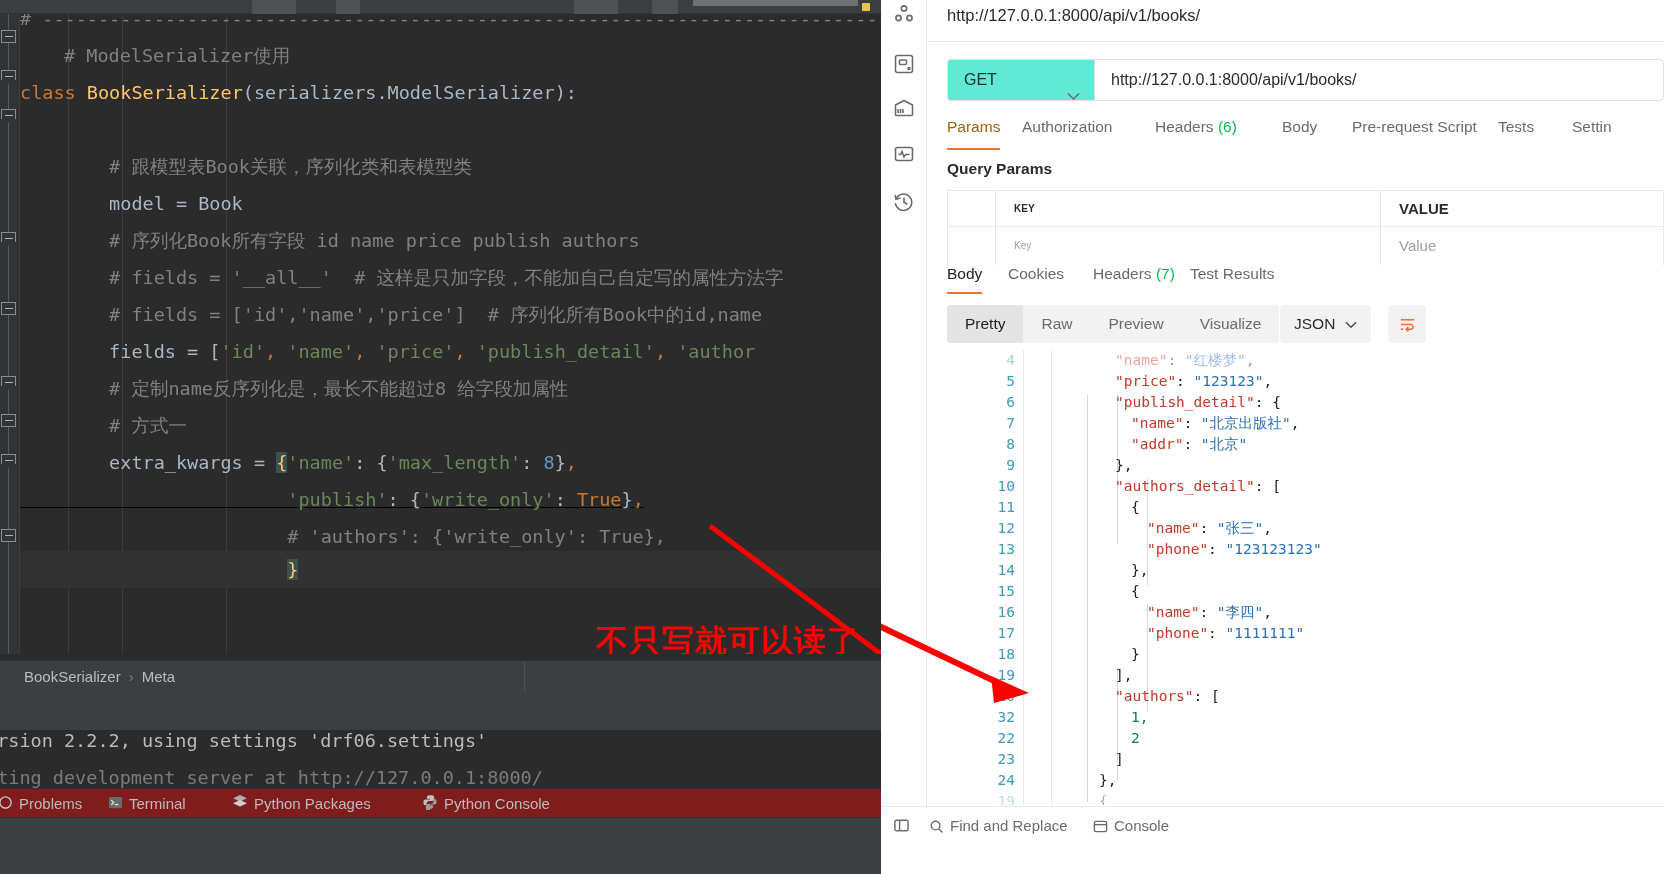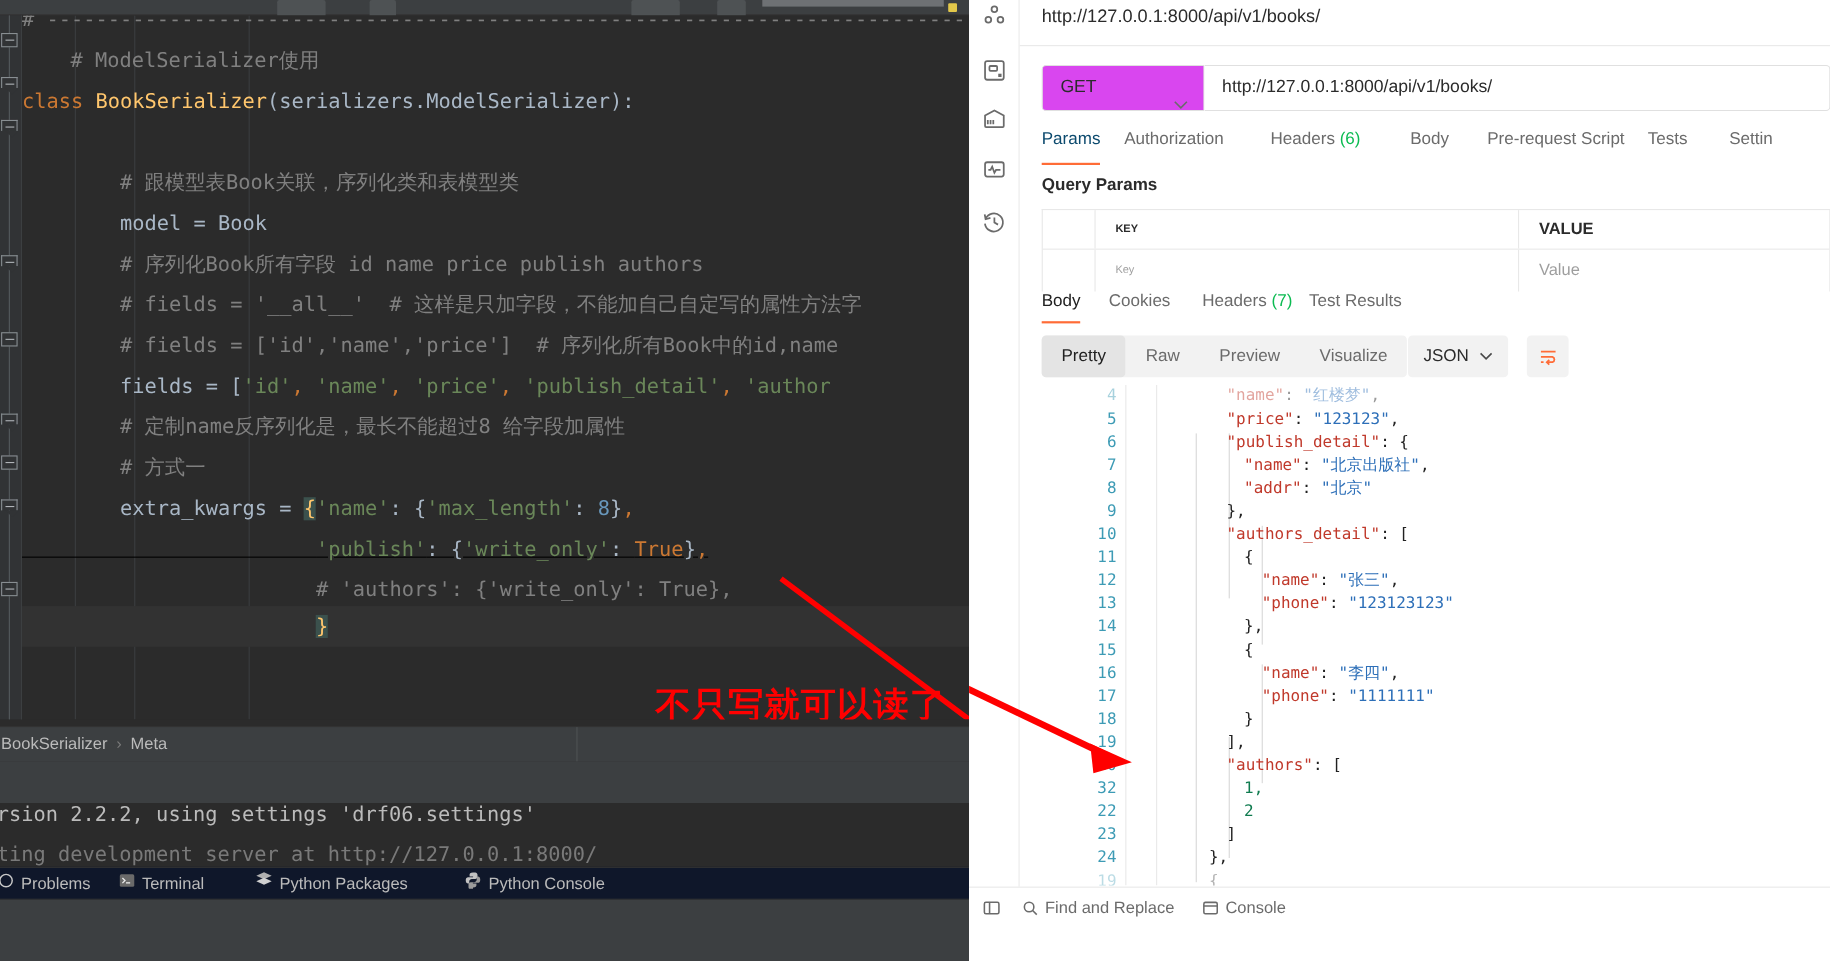--- a/index.html
+++ b/index.html
@@ -60,38 +60,38 @@
 
   .annot {
     position: absolute; color: #ff0000;
     font-family: "DejaVu Sans", sans-serif; font-weight: 700;
   }
   .arrow-svg { position: absolute; left: 0; top: 0; pointer-events: none; }
 
   .breadcrumb {
     position: absolute; left: 0; top: 660px; width: 881px; height: 32px;
     background: #3c3f41; border-top: 1px solid #323232;
-    font-size: 15px; color: #bbbbbb; line-height: 32px; padding-left: 1px;
+    font-size: 15px; color: #bbbbbb; line-height: 32px; padding-left: 24px;
   }
   .breadcrumb .sep { color: #7a7a7a; padding: 0 8px; }
   .bc-divider { position:absolute; left: 524px; top: 0; width: 1px; height: 32px; background: #4e5254; }
 
   .rungap { position: absolute; left: 0; top: 692px; width: 881px; height: 38px; background: #3c3f41; }
 
   .console {
     position: absolute; left: 0; top: 730px; width: 881px; height: 58px;
     background: #2b2b2b; overflow: hidden;
     font-family: "DejaVu Sans Mono", "Liberation Mono", monospace;
     font-size: 18.5px; color: #bbbbbb;
   }
   .console .cl { position: absolute; left: -14px; white-space: pre; }
 
   .toolbar {
     position: absolute; left: 0; top: 788px; width: 881px; height: 30px;
-    background: #0f172a; border-top: 1px solid #323232; border-bottom: 1px solid #323232;
+    background: #7f1d1d; border-top: 1px solid #323232; border-bottom: 1px solid #323232;
   }
   .tbitem {
     position: absolute; top: 0; height: 30px; line-height: 30px;
     font-size: 15px; color: #bbbbbb; white-space: nowrap;
   }
   .tbicon { display:inline-block; vertical-align: middle; margin-right: 6px; }
   .ide-bottomfill { position: absolute; left:0; top: 818px; width: 881px; height: 56px; background: #3c3f41; }
 
   
   .pm { position: absolute; left: 881px; top: 0; width: 783px; height: 874px; background: #ffffff; }
@@ -105,37 +105,37 @@
 
   .pm-title {
     position: absolute; left: 20px; top: 6px; font-size: 16.5px; color: #2b2b2b;
     font-weight: 500; white-space: nowrap;
   }
   .pm-title-rule { position: absolute; left: 0; top: 41px; width: 737px; height: 1px; background: #e8e8e8; }
 
   .urlbar { position: absolute; left: 20px; top: 59px; width: 717px; height: 42px; }
   .method-box {
     position: absolute; left: 0; top: 0; width: 148px; height: 42px;
-    background: #d946ef; border: 1px solid #e0e0e0; border-radius: 4px 0 0 4px;
+    background: #5eead4; border: 1px solid #e0e0e0; border-radius: 4px 0 0 4px;
     font-size: 16px; color: #2b2b2b; line-height: 40px; padding-left: 16px; cursor: pointer;
   }
   .method-caret { position: absolute; right: 14px; top: 16px; }
   .url-input {
     position: absolute; left: 148px; top: 0; width: 569px; height: 42px;
     background: #fff; border: 1px solid #e0e0e0; border-left: none; border-radius: 0 4px 4px 0;
     font-size: 16px; color: #2b2b2b; line-height: 40px; padding-left: 16px;
     font-family: "Liberation Sans", sans-serif; outline: none;
   }
 
   .req-tabs { position: absolute; left: 20px; top: 118px; width: 717px; height: 30px; }
   .req-tab {
     position: absolute; top: 0; font-size: 15.5px; color: #6b6b6b;
     white-space: nowrap; cursor: pointer; height: 26px;
   }
-  .req-tab.active { color: #0c4a6e; }
+  .req-tab.active { color: #a16207; }
   .req-tab .uline { position: absolute; left: 0; right: 0; bottom: -6px; height: 2.5px; background: #ff6c37; }
   .req-tab .cnt { color: #0cbb52; }
 
   .qp-label { position: absolute; left: 20px; top: 160px; font-size: 15.5px; color: #2b2b2b; font-weight: bold; }
 
   .kv-table { position: absolute; left: 20px; top: 190px; width: 717px; height: 75px; border: 1px solid #e8e8e8; border-bottom: none; }
   .kv-head { position: absolute; left: 0; top: 0; width: 100%; height: 36px; border-bottom: 1px solid #e8e8e8; }
   .kv-row { position: absolute; left: 0; top: 36px; width: 100%; height: 38px; }
   .kv-check { position: absolute; left: 0; top: 0; width: 48px; height: 100%; border-right: 1px solid #e8e8e8; }
   .kv-key { position: absolute; left: 48px; top: 0; width: 385px; height: 100%; border-right: 1px solid #e8e8e8; font-size: 10px; line-height: 36px; padding-left: 18px; }

